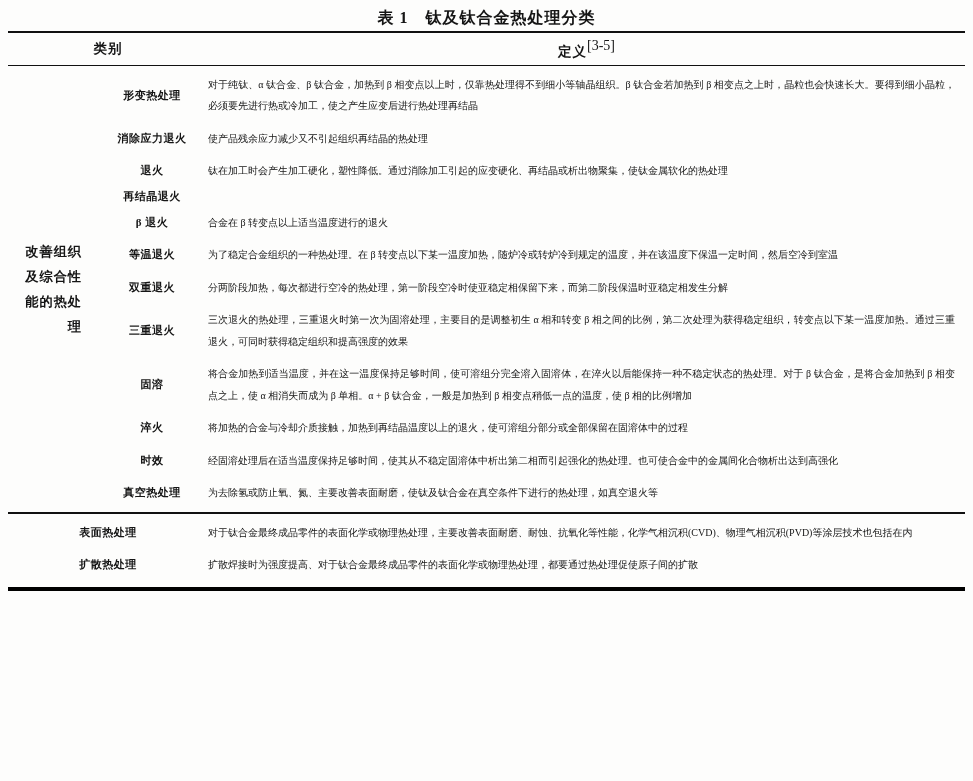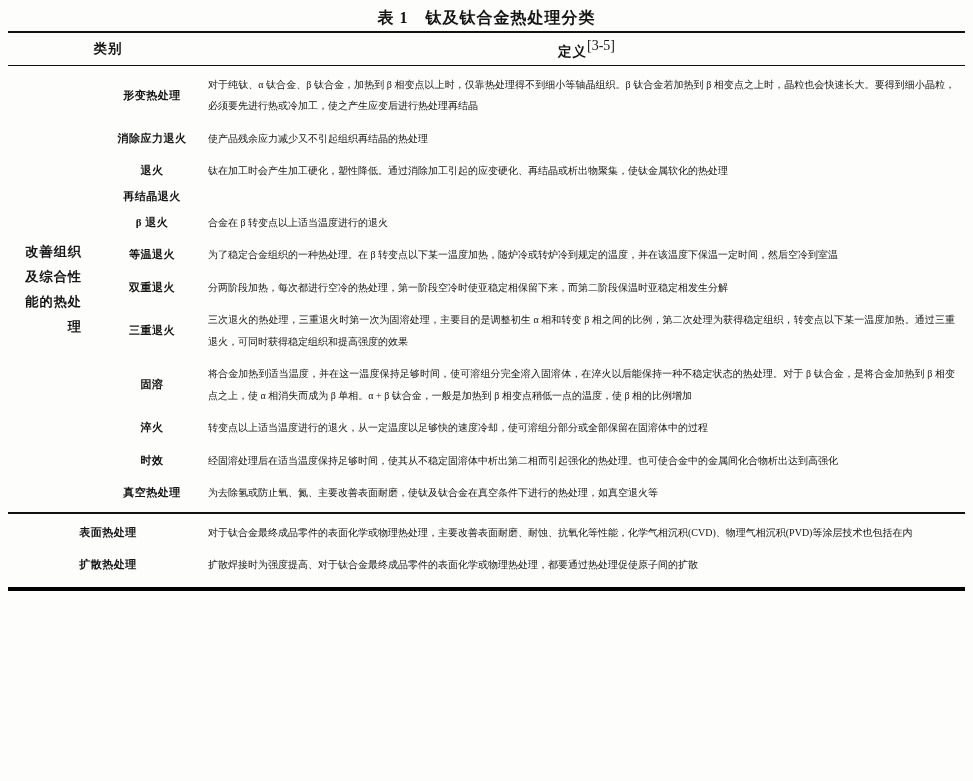--- a/index.html
+++ b/index.html
@@ -91,21 +91,21 @@
       <div class="cat-cell">双重退火</div>
       <div class="def-cell">分两阶段加热，每次都进行空冷的热处理，第一阶段空冷时使亚稳定相保留下来，而第二阶段保温时亚稳定相发生分解</div>
 
       <div class="cat-cell">三重退火</div>
       <div class="def-cell">三次退火的热处理，三重退火时第一次为固溶处理，主要目的是调整初生 α 相和转变 β 相之间的比例，第二次处理为获得稳定组织，转变点以下某一温度加热。通过三重退火，可同时获得稳定组织和提高强度的效果</div>
 
       <div class="cat-cell">固溶</div>
       <div class="def-cell">将合金加热到适当温度，并在这一温度保持足够时间，使可溶组分完全溶入固溶体，在淬火以后能保持一种不稳定状态的热处理。对于 β 钛合金，是将合金加热到 β 相变点之上，使 α 相消失而成为 β 单相。α + β 钛合金，一般是加热到 β 相变点稍低一点的温度，使 β 相的比例增加</div>
 
       <div class="cat-cell">淬火</div>
-      <div class="def-cell">转变点以上适当温度进行的退火，从一定温度以足够快的速度冷却，使可溶组分部分或全部保留在固溶体中的过程</div>
+      <div class="def-cell">将加热的合金与冷却介质接触，加热到再结晶温度以上的退火，使可溶组分部分或全部保留在固溶体中的过程</div>
 
       <div class="cat-cell">时效</div>
       <div class="def-cell">经固溶处理后在适当温度保持足够时间，使其从不稳定固溶体中析出第二相而引起强化的热处理。也可使合金中的金属间化合物析出达到高强化</div>
 
       <div class="cat-cell">真空热处理</div>
       <div class="def-cell">为去除氢或防止氧、氮、主要改善表面耐磨，使钛及钛合金在真空条件下进行的热处理，如真空退火等</div>
     </div>
 
     <div class="tbody-bottom">
       <div class="cat-cell">表面热处理</div>

